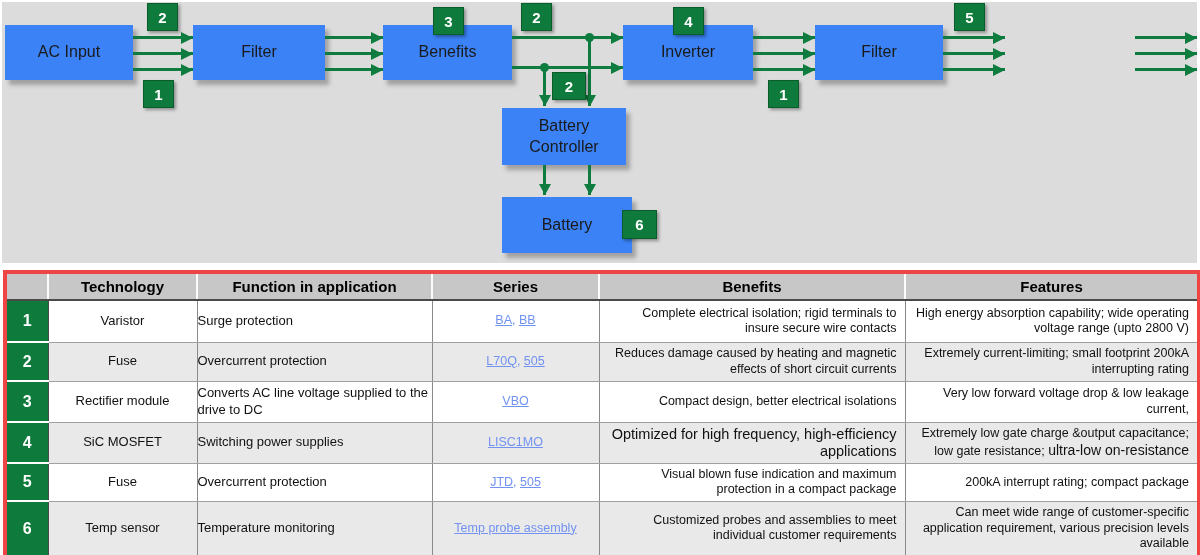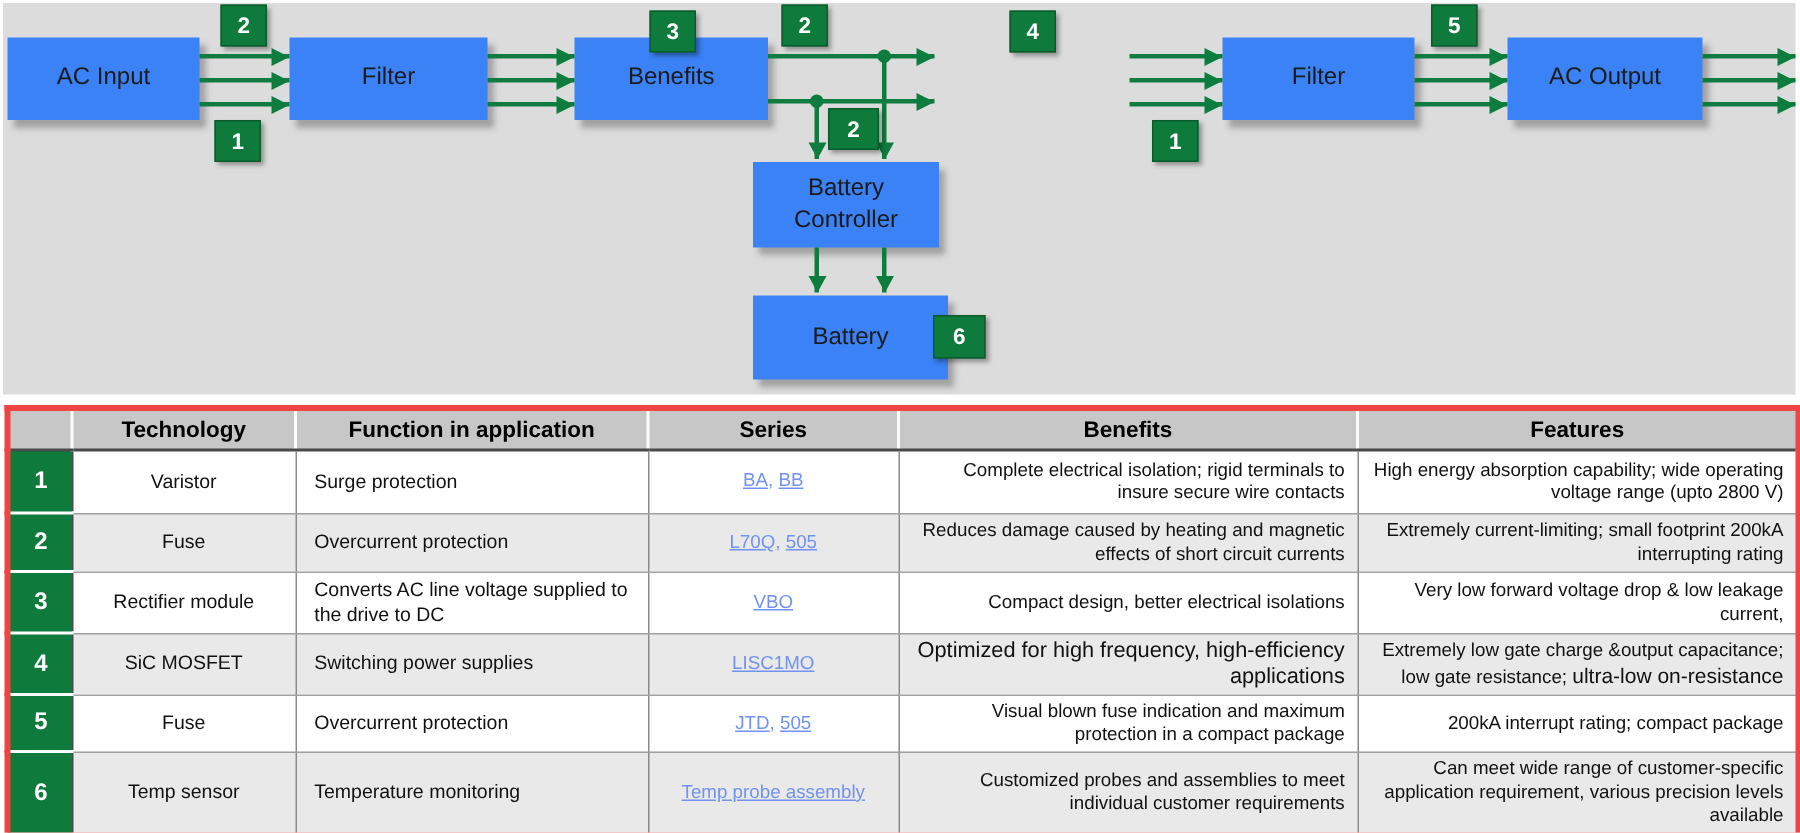--- a/index.html
+++ b/index.html
@@ -33,21 +33,21 @@
   th { background: #c7c7c7; color: #000; font-size: 15px; font-weight: bold; height: 28px;
        border-right: 2px solid #fbfbfb; border-bottom: 2px solid #4a4a4a; text-align: center; }
   th:last-child { border-right: none; }
   td { border-right: 1px solid #8a8a8a; border-bottom: 1px solid #a0a0a0; vertical-align: middle;
        font-size: 12.5px; color: #111; line-height: 1.25; background: #ffffff; }
   td:last-child { border-right: none; }
   tr.alt td { background: #e9e9e9; }
   td.num { background: #0e7b3c !important; color: #ffffff; font-size: 16px; font-weight: bold;
            text-align: center; border-bottom: 2px solid #ffffff; border-right: 1px solid #4a4a4a; }
   td.tech { text-align: center; font-size: 13px; padding: 2px 4px; }
-  td.func { text-align: left; font-size: 13px; padding: 2px 12px; }
+  td.func { text-align: left; font-size: 13px; padding: 2px 0; }
   td.series { text-align: center; padding: 2px 0; }
   td.benefits, td.features { text-align: right; padding: 3px 8px; }
   td.benefits.lg { font-size: 14.5px; line-height: 1.18; }
   .em-lg { font-size: 14px; }
   a.link { color: #7192f1; text-decoration: underline; cursor: pointer; }
   .sep { color: #7192f1; }
 </style>
 </head>
 <body>
 
@@ -57,25 +57,25 @@
 
     <div class="box" style="left:3px;top:23px;width:128px;height:55px">
         <span>AC Input</span>
       </div>
     <div class="box" style="left:191px;top:23px;width:132px;height:55px">
         <span>Filter</span>
       </div>
     <div class="box" style="left:381px;top:23px;width:129px;height:55px">
         <span>Benefits</span>
       </div>
+    <div class="box" style="left:621px;top:23px;width:130px;height:55px">
+        <span>Inverter</span>
+      </div>
     <div class="box" style="left:813px;top:23px;width:128px;height:55px">
         <span>Filter</span>
-      </div>
-    <div class="box" style="left:1003px;top:23px;width:130px;height:55px">
-        <span>AC Output</span>
       </div>
     <div class="box bc" style="left:500px;top:106px;width:124px;height:57px">
         <span>Battery Controller</span>
       </div>
     <div class="box" style="left:500px;top:195px;width:130px;height:56px">
         <span>Battery</span>
       </div>
 
     <div class="harrow" style="left:131px;top:34px;width:60px"></div>
     <div class="harrow" style="left:131px;top:50px;width:60px"></div>

